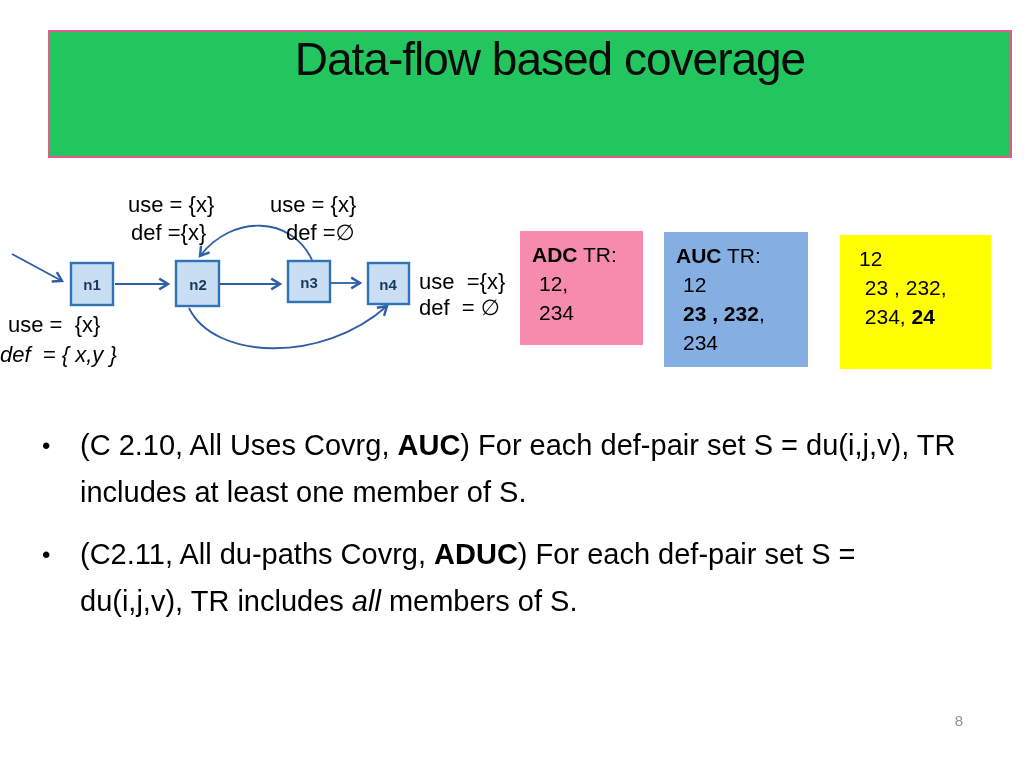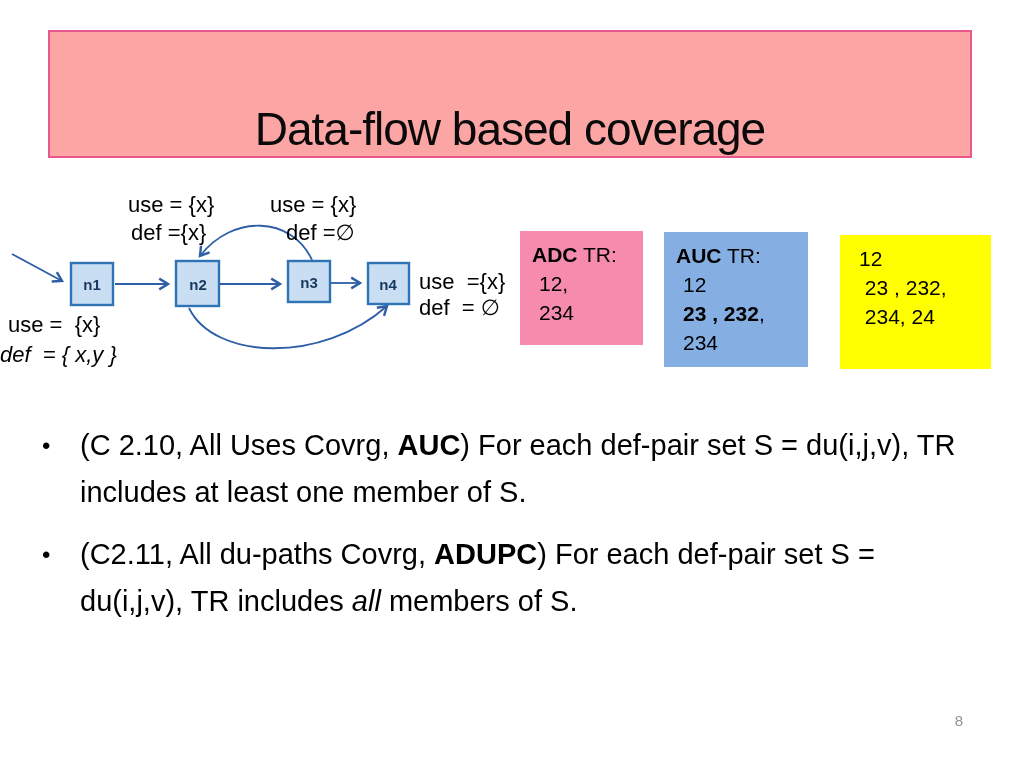--- a/index.html
+++ b/index.html
@@ -5,22 +5,23 @@
   html,body { margin:0; padding:0; background:#e8e8e8; }
   .slide {
     position:relative; width:1024px; height:768px; margin:0 auto;
     background:#ffffff; overflow:hidden;
     font-family:"Liberation Sans", sans-serif; color:#000;
   }
   
   .title-box {
     position:absolute; left:48px; top:30px; width:920px; height:124px;
     border:2px solid var(--title-border,#E8578D);
-    display:flex; align-items:flex-end; justify-content:center;
-    background:#fca5a5;
+    display:flex; align-items:flex-start; justify-content:center;
+    background:#22c55e;
+    padding-left:40px;
   }
   .title-text {
     font-size:46px; font-weight:400; color:#0a0a0a; letter-spacing:-1px;
     white-space:nowrap;
   }
   
   .graph-svg { position:absolute; left:0; top:180px; }
   .graph-svg path.edge { fill:none; stroke:var(--edge,#2E5FA6); stroke-width:1.8px; }
   .graph-svg rect.node {
     fill:var(--node-fill,#C9DDF3); stroke:var(--node-border,#2E74B5); stroke-width:2.4px;
@@ -111,29 +112,29 @@
   <div class="tr-box" style="left: 664px; top: 232px; width: 144px; height: 135px; background: rgb(133, 174, 227);">
     <div class="tr-line tr-header"><span style="font-weight: bold;">AUC</span><span> TR:</span></div>
     <div class="tr-line"><span>12</span></div>
     <div class="tr-line"><span style="font-weight: bold;">23 , 232</span><span>,</span></div>
     <div class="tr-line"><span>234</span></div>
   </div>
 
   <div class="tr-box" style="left: 840px; top: 235px; width: 151px; height: 134px; background: rgb(255, 255, 0);">
     <div class="tr-line"><span>12</span></div>
     <div class="tr-line"><span> 23 , 232,</span></div>
-    <div class="tr-line"><span> 234, </span><span style="font-weight: normal;">24</span></div>
+    <div class="tr-line"><span> 234, </span><span style="font-weight: bold;">24</span></div>
   </div>
 
   <div class="bullets">
     <div class="bullet">
       <div class="bullet-marker">•</div>
       <div class="bullet-text"><span>(C 2.10, All Uses Covrg, </span><span style="font-weight: bold;">AUC</span><span>) For each def-pair set S = du(i,j,v), TR includes at least one member of S.</span></div>
     </div>
     <div class="bullet">
       <div class="bullet-marker">•</div>
-      <div class="bullet-text"><span>(C2.11, All du-paths Covrg, </span><span style="font-weight: bold;">ADUPC</span><span>) For each def-pair set S = du(i,j,v), TR includes </span><span style="font-style: italic;">all</span><span> members of S.</span></div>
+      <div class="bullet-text"><span>(C2.11, All du-paths Covrg, </span><span style="font-weight: bold;">ADUC</span><span>) For each def-pair set S = du(i,j,v), TR includes </span><span style="font-style: italic;">all</span><span> members of S.</span></div>
     </div>
   </div>
 
   <div class="page-number">8</div>
 
 </div>
 
 </body></html>

